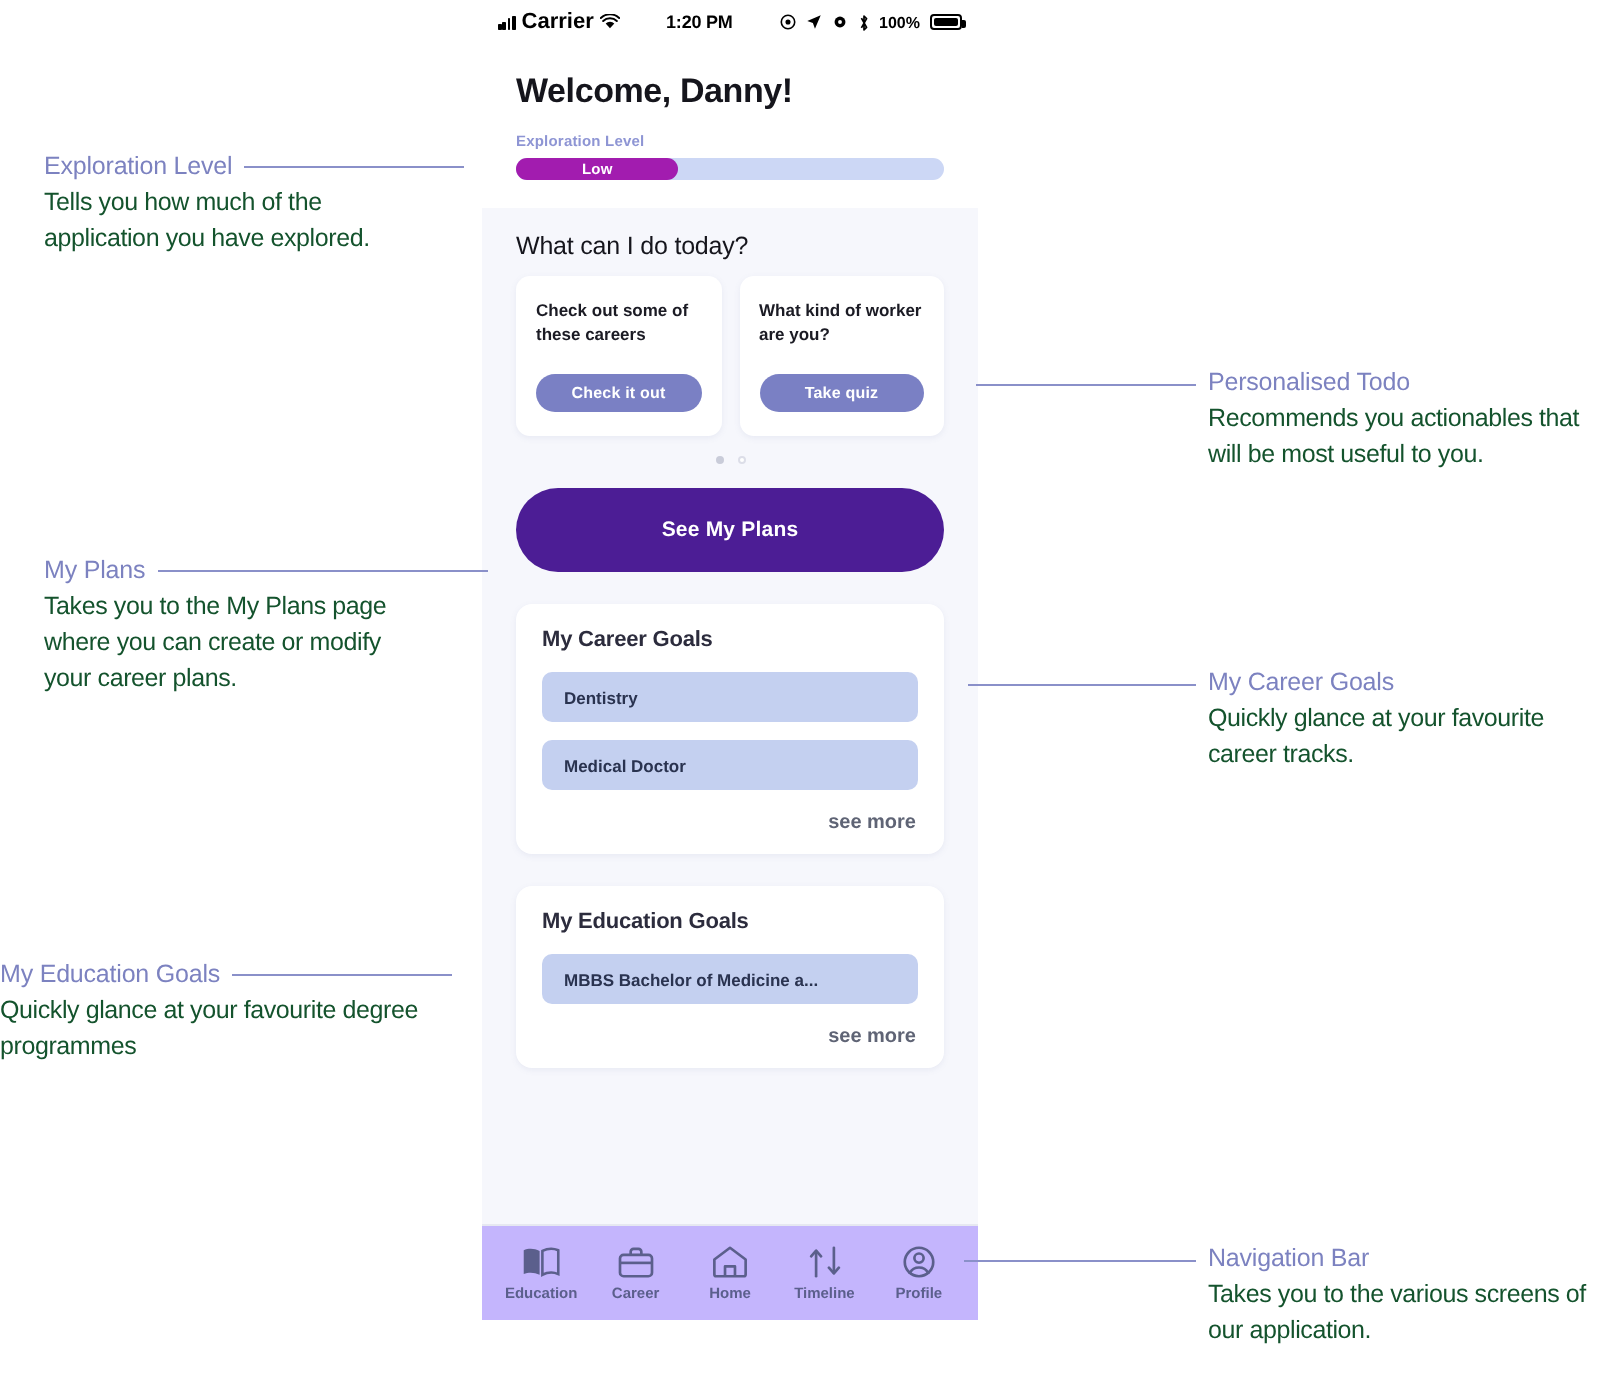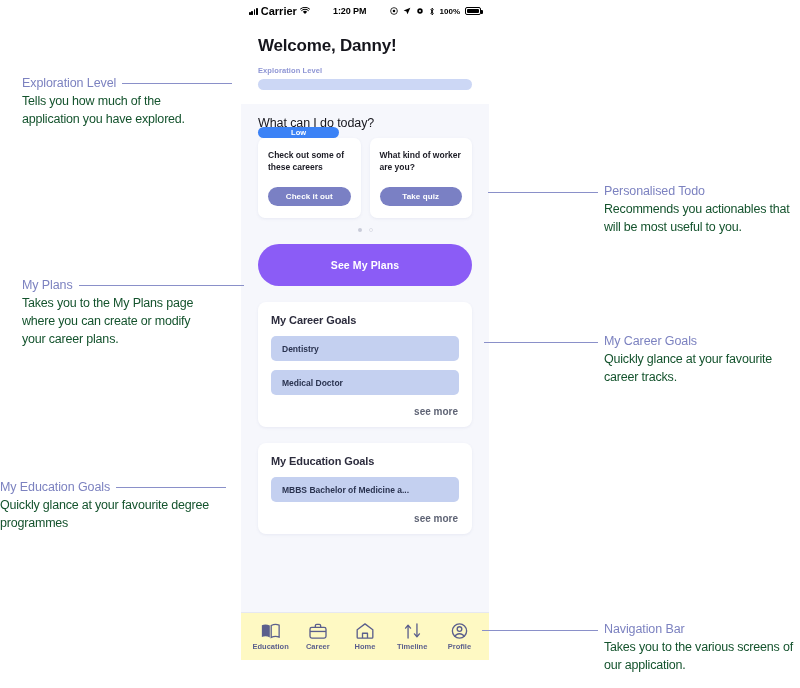--- a/index.html
+++ b/index.html
@@ -73,22 +73,22 @@
   .explore-wrap { background:#ffffff; padding: 0 17px 14px 17px; }
   .explore-label {
     font-size: 7.5px; color: #8e95d4; font-weight: 700; margin-bottom: 4px;
     letter-spacing: 0.1px;
   }
   .progress-track {
     height: 11px; background: #ccd7f5; border-radius: 6px; position: relative;
   }
   .progress-fill {
     position:absolute; left:0; top:0; height:100%; width:38%;
-    background:#3b82f6; border-radius:6px;
-    display:flex; align-items:center; justify-content:center;margin-top:48px;
+    background:#a21caf; border-radius:6px;
+    display:flex; align-items:center; justify-content:center;
   }
   .progress-fill span { font-size: 7.5px; color:#fff; font-weight:700; letter-spacing:0.1px;}
 
   .section-title {
     font-size: 12.5px; font-weight: 400; color: #15151c; padding: 12px 17px 8px 17px;
     letter-spacing: -0.1px;
   }
 
   .todo-row { display:flex; gap: 9px; padding: 0 17px; }
   .todo-card {
@@ -105,21 +105,21 @@
     font-size: 8px; color:#fff; font-weight:700; letter-spacing:0.1px;
     border:none; cursor:pointer; width:100%;
   }
 
   .dots { display:flex; justify-content:center; gap:7px; padding: 10px 0 12px 0; }
   .dot { width:4px; height:4px; border-radius:50%; background:#c9ccd9; }
   .dot.off { background:#fff; border:1px solid #dcdee8; box-sizing:border-box; }
 
   .plans-wrap { padding: 0 17px 0 17px; }
   .plans-btn {
-    width:100%; height: 42px; background:#8b5cf6; border-radius: 21px;
+    width:100%; height: 42px; background:#4c1d95; border-radius: 21px;
     display:flex; align-items:center; justify-content:center;
     color:#fff; font-size:10.5px; font-weight:700; border:none; cursor:pointer;
     letter-spacing: 0.1px;
   }
 
   .goal-card {
     background:#fff; border-radius: 8px; margin: 16px 17px 0 17px;
     padding: 12px 13px 8px 13px;
     box-shadow: 0 1px 3px rgba(110,115,170,0.10);
   }
@@ -134,21 +134,21 @@
   }
   .see-more {
     text-align:right; font-size:10px; color:#5f6475; font-weight:600;
     padding: 2px 1px 2px 0; cursor:pointer;
   }
 
   .spacer { flex: 1; min-height: 10px; }
 
   
   .navbar {
-    flex: 0 0 auto; height: 48px; background:#fef9c3; border-top:1px solid #e6e8f1;
+    flex: 0 0 auto; height: 48px; background:#c4b5fd; border-top:1px solid #e6e8f1;
     display:flex; align-items:center; justify-content:space-around; padding: 5px 6px 4px 6px;
   }
   .nav-item {
     display:flex; flex-direction:column; align-items:center; gap:3px; cursor:pointer;
     flex:1;
   }
   .nav-item svg { display:block; }
   .nav-label { font-size: 7.5px; color:#5b5f8c; font-weight:600; }
 
   

